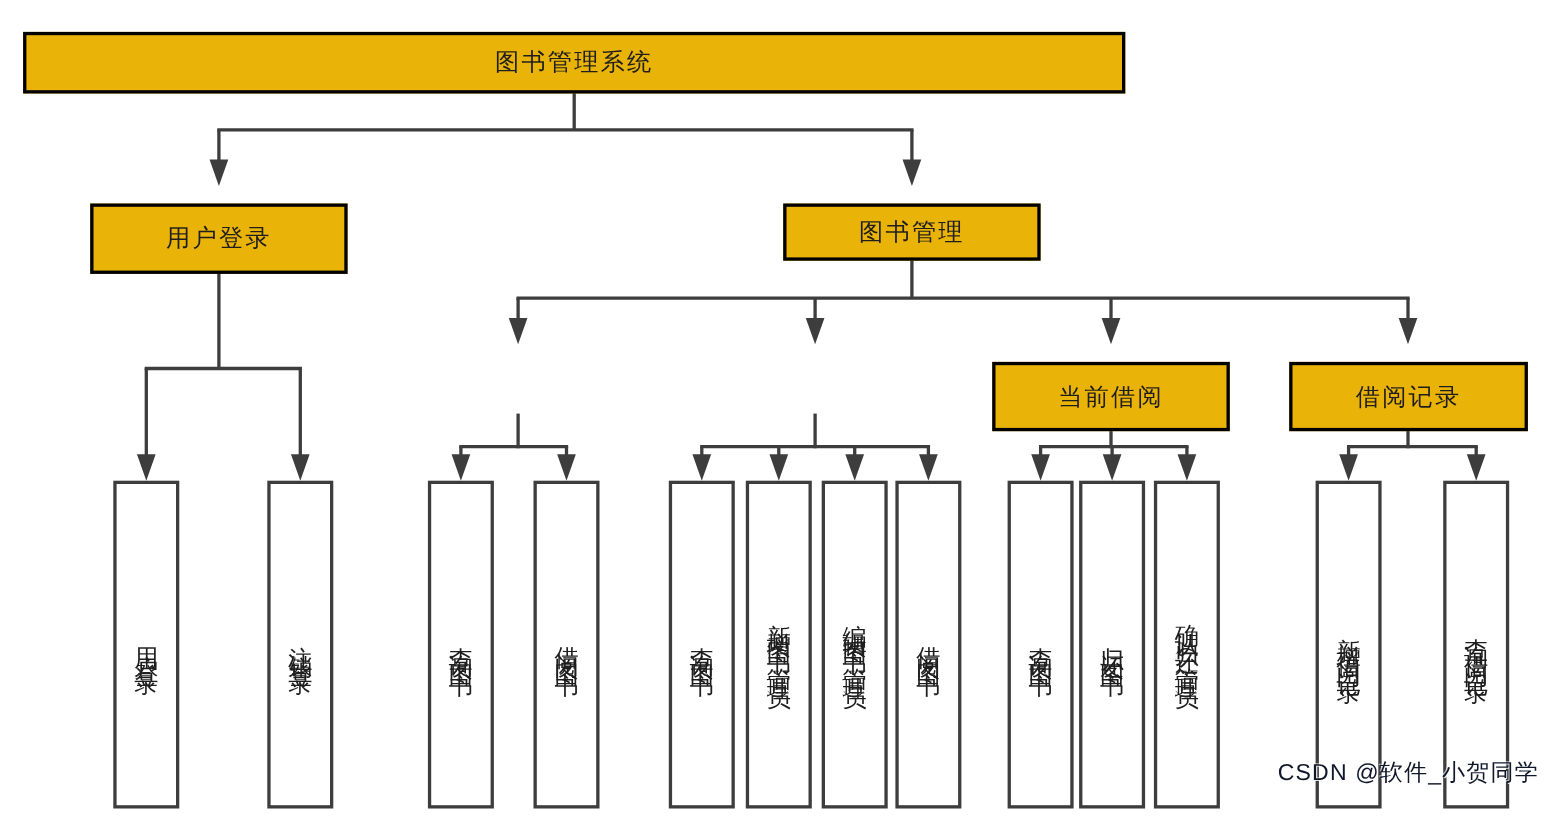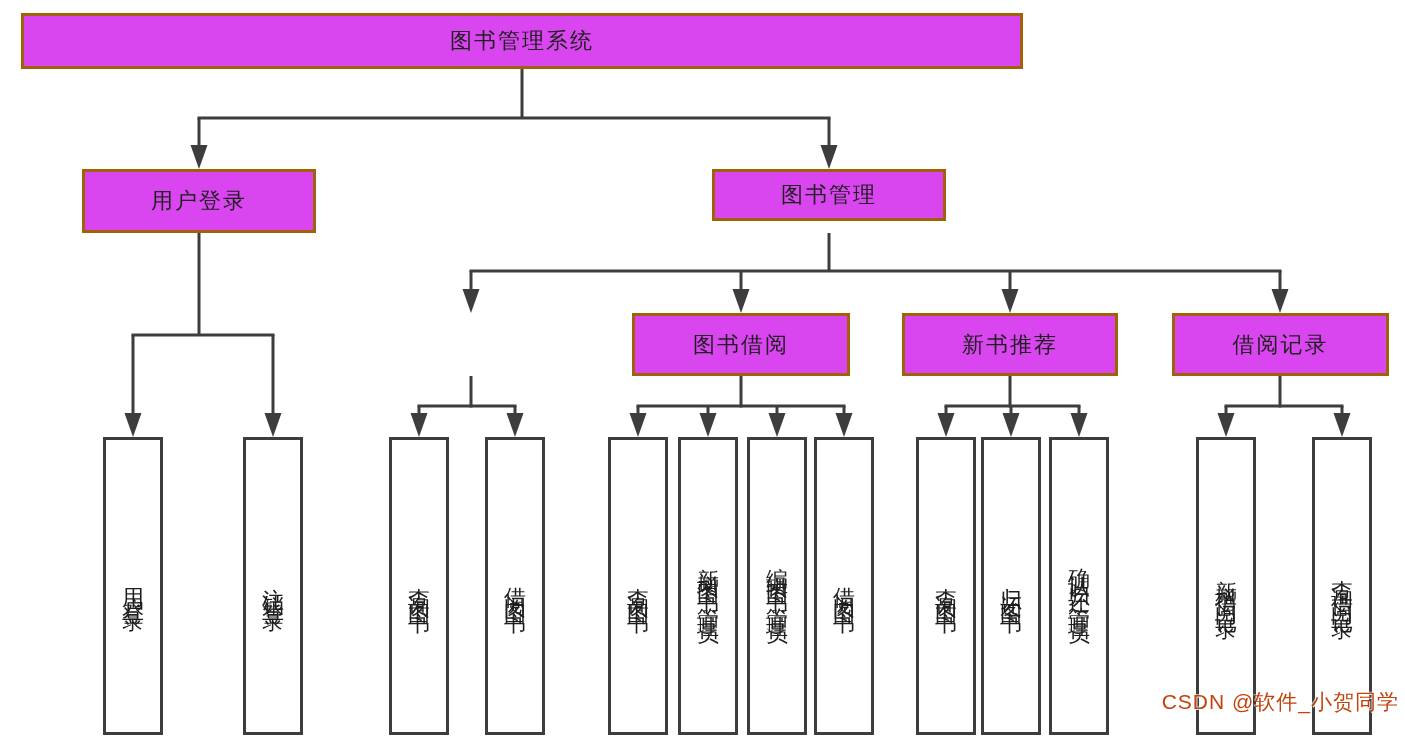--- a/index.html
+++ b/index.html
@@ -10,24 +10,25 @@
     overflow: hidden;
   }
   .canvas {
     position: relative;
     width: 1405px; height: 747px;
     background: #ffffff;
   }
   svg.wires { position: absolute; left: 0; top: 0; z-index: 1; }
   .hbox {
     position: absolute;
-    border: 3px solid #a16207;
-    background: #d946ef;
+    border: 3px solid #000000;
+    background: #eab308;
     display: flex; align-items: center; justify-content: center;
     z-index: 2;
+    margin-top: 16px;
   }
   .hbox span {
     font-size: 22px; color: #1e1e1e; letter-spacing: 2px;
     white-space: nowrap;
   }
   .vbox {
     position: absolute;
     top: 437px; height: 298px; width: 60px;
     border: 3px solid #3d3d3d;
     background: #ffffff;
@@ -38,21 +39,21 @@
     writing-mode: vertical-rl;
     text-orientation: mixed;
     font-size: 22px; color: #1e1e1e;
     letter-spacing: 8px;
     line-height: 1;
   }
   .watermark {
     position: absolute;
     top: 688px; right: 6px;
     font-size: 21px;
-    color: #c2410c;
+    color: #0f172a;
     letter-spacing: 1px;
     text-shadow: 1px 1px 0 rgba(255,255,255,0.85), -1px -1px 0 rgba(255,255,255,0.6);
     z-index: 5;
     white-space: nowrap;
   }
 </style>
 </head>
 <body>
 
 <div class="canvas">
@@ -130,25 +131,22 @@
     <span>图书管理系统</span>
   </div>
 
   <div class="hbox" style="left:82px;top:169px;width:234px;height:64px">
     <span>用户登录</span>
   </div>
   <div class="hbox" style="left:712px;top:169px;width:234px;height:52px">
     <span>图书管理</span>
   </div>
 
-  <div class="hbox" style="left:632px;top:313px;width:218px;height:63px">
-    <span>图书借阅</span>
-  </div>
   <div class="hbox" style="left:902px;top:313px;width:216px;height:63px">
-    <span>新书推荐</span>
+    <span>当前借阅</span>
   </div>
   <div class="hbox" style="left:1172px;top:313px;width:217px;height:63px">
     <span>借阅记录</span>
   </div>
 
   <div class="vbox" style="left:103px">
     <span>用户登录</span>
   </div>
   <div class="vbox" style="left:243px">
     <span>注销登录</span>

